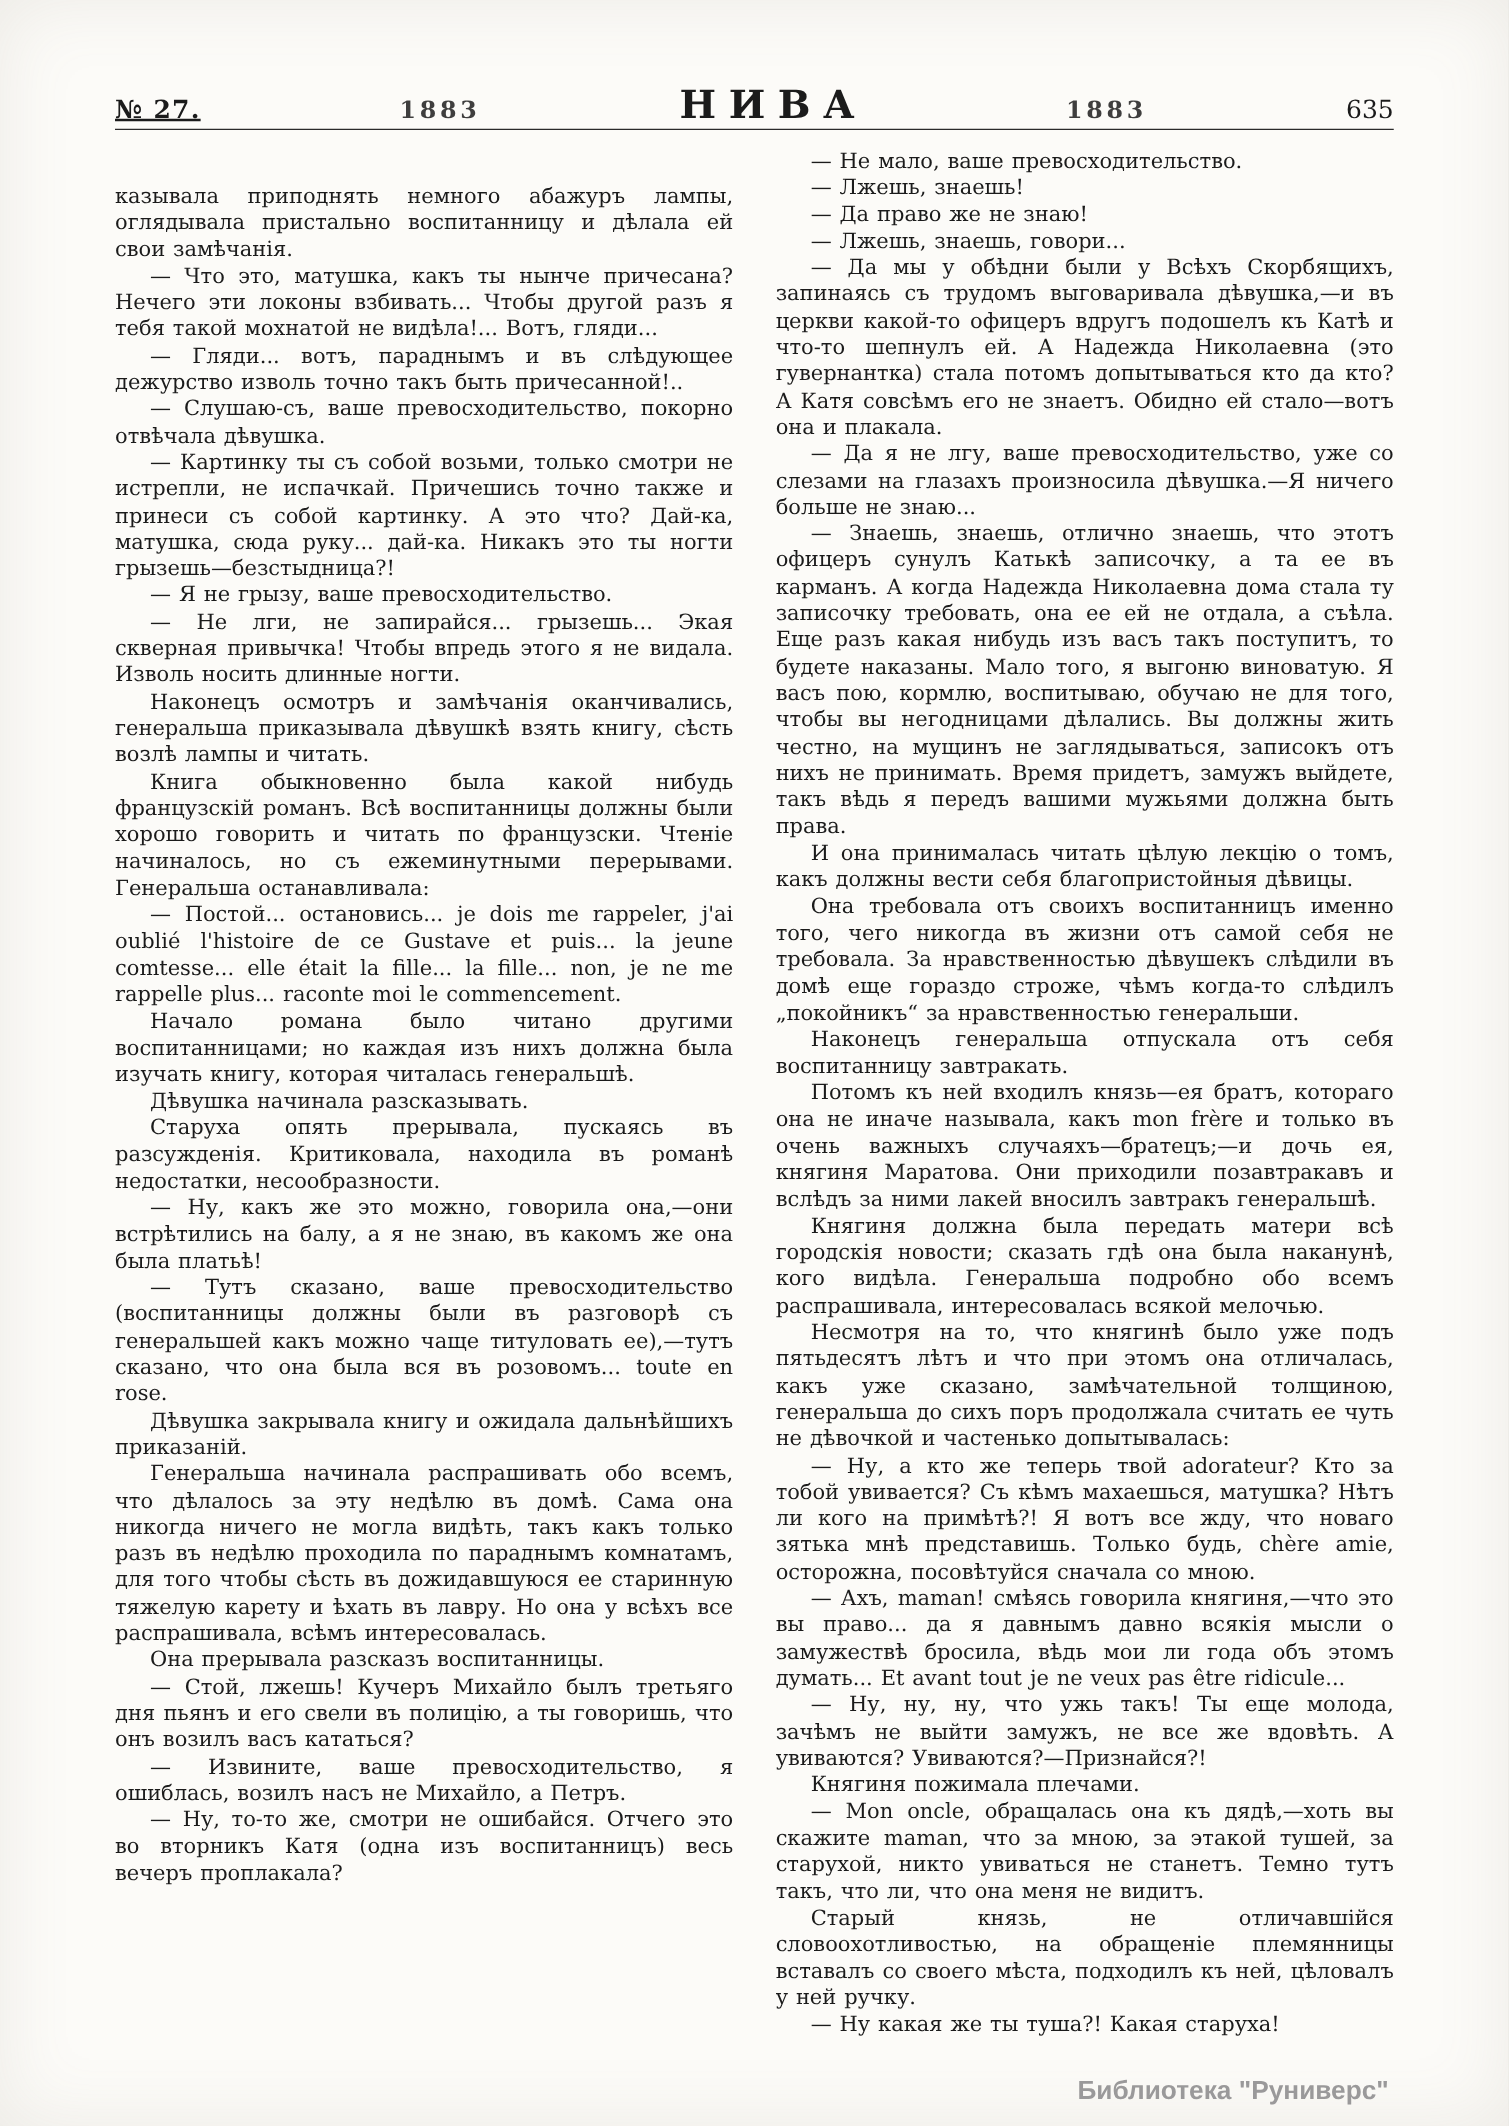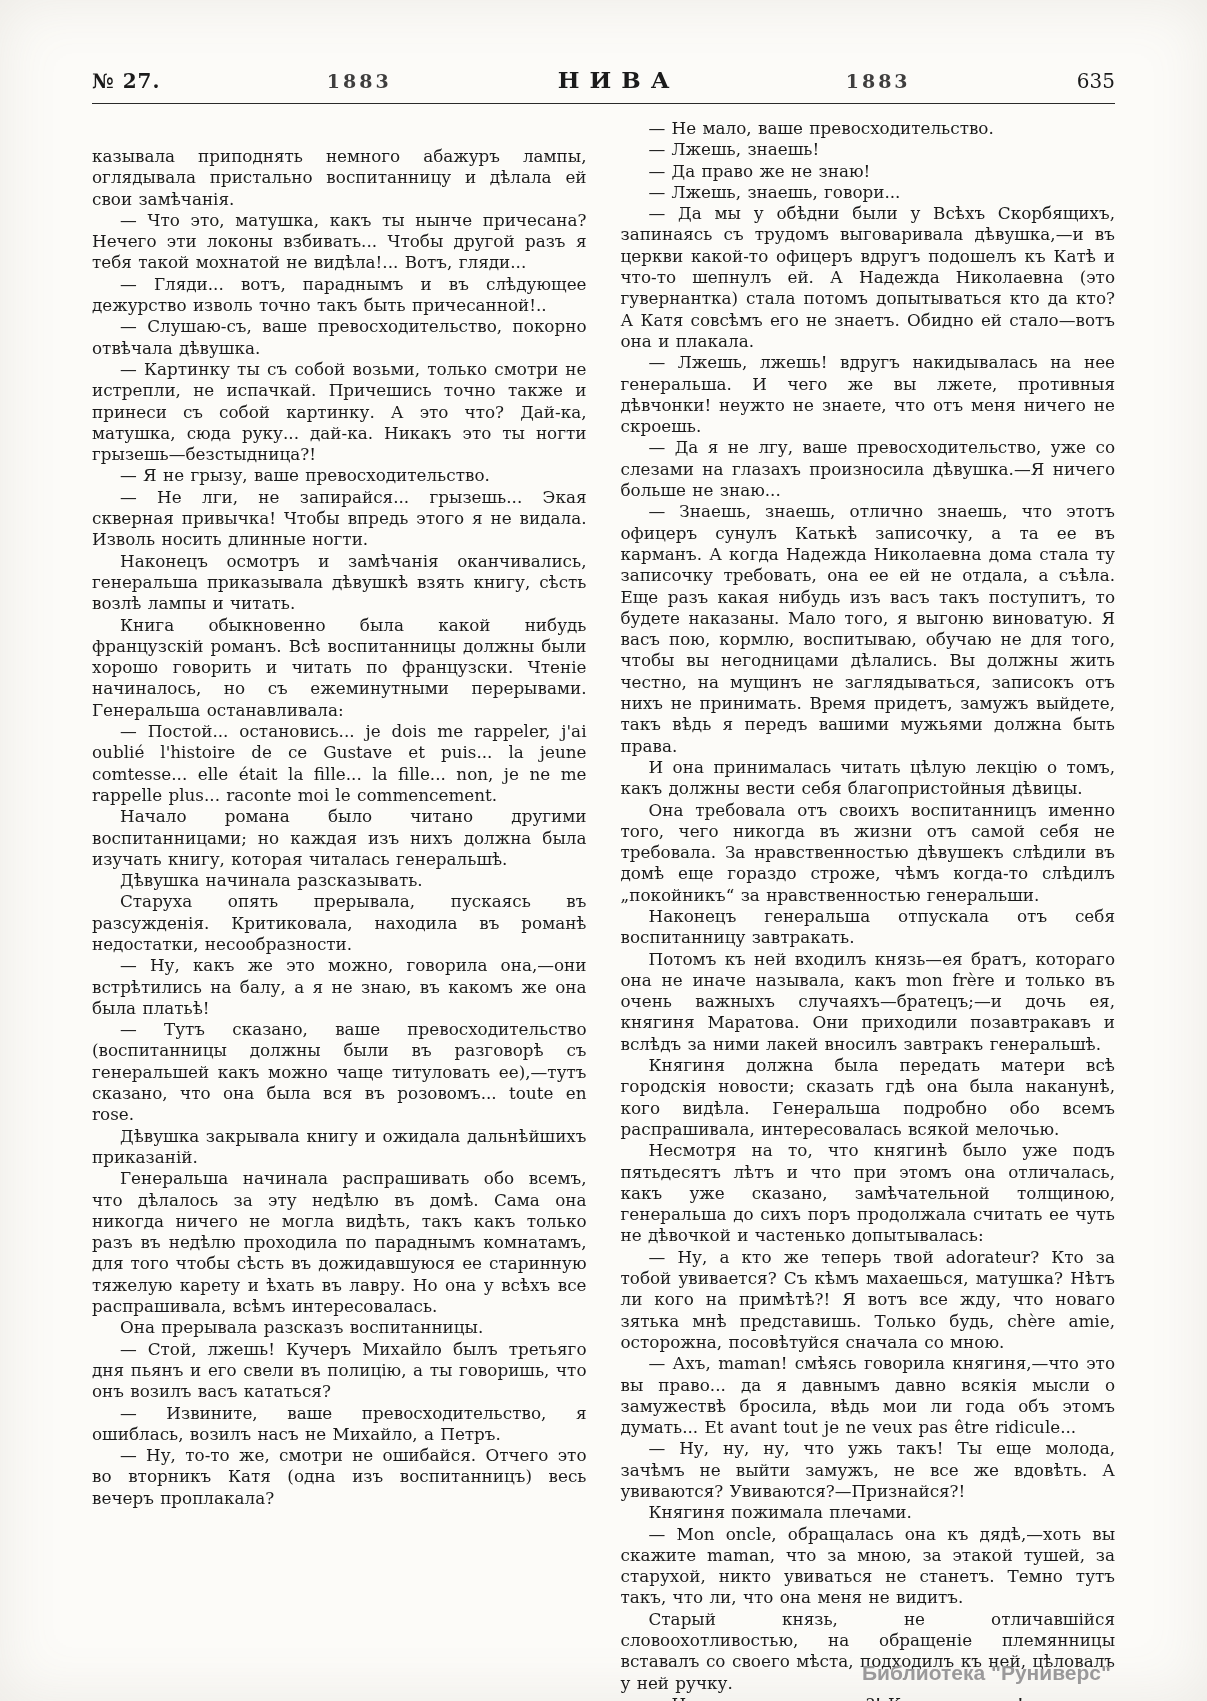--- a/index.html
+++ b/index.html
@@ -25,31 +25,32 @@
     right: 92px;
     height: 30px;
     display: flex;
     align-items: baseline;
     justify-content: space-between;
   }
   .issue-number {
     font-weight: bold;
     font-size: 20px;
     letter-spacing: 1px;
+    text-decoration: underline;
   }
   .year-stamp {
     color: #000000;
     font-size: 19px;
     letter-spacing: 3px;
     font-weight: bold;
     opacity: 0.75;
   }
   .masthead {
     font-weight: bold;
-    font-size: 23px;
+    font-size: 31px;
     letter-spacing: 10px;
   }
   .page-number {
     font-size: 20px;
   }
   .header-rule {
     position: absolute;
     top: 103px;
     left: 92px;
     right: 92px;
@@ -128,21 +129,20 @@
         <p class="para">— Стой, лжешь! Кучеръ Михайло былъ третьяго дня пьянъ и его свели въ полицію, а ты говоришь, что онъ возилъ васъ кататься?</p>
         <p class="para">— Извините, ваше превосходительство, я ошиблась, возилъ насъ не Михайло, а Петръ.</p>
         <p class="para">— Ну, то-то же, смотри не ошибайся. Отчего это во вторникъ Катя (одна изъ воспитанницъ) весь вечеръ проплакала?</p>
       </div>
     <div class="column">
         <p class="para">— Не мало, ваше превосходительство.</p>
         <p class="para">— Лжешь, знаешь!</p>
         <p class="para">— Да право же не знаю!</p>
         <p class="para">— Лжешь, знаешь, говори...</p>
         <p class="para">— Да мы у обѣдни были у Всѣхъ Скорбящихъ, запинаясь съ трудомъ выговаривала дѣвушка,—и въ церкви какой-то офицеръ вдругъ подошелъ къ Катѣ и что-то шепнулъ ей. А Надежда Николаевна (это гувернантка) стала потомъ допытываться кто да кто? А Катя совсѣмъ его не знаетъ. Обидно ей стало—вотъ она и плакала.</p>
-        <p class="para">— Лжешь, лжешь! вдругъ накидывалась на нее генеральша. И чего же вы лжете, противныя дѣвчонки! неужто не знаете, что отъ меня ничего не скроешь.</p>
         <p class="para">— Да я не лгу, ваше превосходительство, уже со слезами на глазахъ произносила дѣвушка.—Я ничего больше не знаю...</p>
         <p class="para">— Знаешь, знаешь, отлично знаешь, что этотъ офицеръ сунулъ Катькѣ записочку, а та ее въ карманъ. А когда Надежда Николаевна дома стала ту записочку требовать, она ее ей не отдала, а съѣла. Еще разъ какая нибудь изъ васъ такъ поступитъ, то будете наказаны. Мало того, я выгоню виноватую. Я васъ пою, кормлю, воспитываю, обучаю не для того, чтобы вы негодницами дѣлались. Вы должны жить честно, на мущинъ не заглядываться, записокъ отъ нихъ не принимать. Время придетъ, замужъ выйдете, такъ вѣдь я передъ вашими мужьями должна быть права.</p>
         <p class="para">И она принималась читать цѣлую лекцію о томъ, какъ должны вести себя благопристойныя дѣвицы.</p>
         <p class="para">Она требовала отъ своихъ воспитанницъ именно того, чего никогда въ жизни отъ самой себя не требовала. За нравственностью дѣвушекъ слѣдили въ домѣ еще гораздо строже, чѣмъ когда-то слѣдилъ „покойникъ“ за нравственностью генеральши.</p>
         <p class="para">Наконецъ генеральша отпускала отъ себя воспитанницу завтракать.</p>
         <p class="para">Потомъ къ ней входилъ князь—ея братъ, котораго она не иначе называла, какъ mon frère и только въ очень важныхъ случаяхъ—братецъ;—и дочь ея, княгиня Маратова. Они приходили позавтракавъ и вслѣдъ за ними лакей вносилъ завтракъ генеральшѣ.</p>
         <p class="para">Княгиня должна была передать матери всѣ городскія новости; сказать гдѣ она была наканунѣ, кого видѣла. Генеральша подробно обо всемъ распрашивала, интересовалась всякой мелочью.</p>
         <p class="para">Несмотря на то, что княгинѣ было уже подъ пятьдесятъ лѣтъ и что при этомъ она отличалась, какъ уже сказано, замѣчательной толщиною, генеральша до сихъ поръ продолжала считать ее чуть не дѣвочкой и частенько допытывалась:</p>
         <p class="para">— Ну, а кто же теперь твой adorateur? Кто за тобой увивается? Съ кѣмъ махаешься, матушка? Нѣтъ ли кого на примѣтѣ?! Я вотъ все жду, что новаго зятька мнѣ представишь. Только будь, chère amie, осторожна, посовѣтуйся сначала со мною.</p>
         <p class="para">— Ахъ, maman! смѣясь говорила княгиня,—что это вы право... да я давнымъ давно всякія мысли о замужествѣ бросила, вѣдь мои ли года объ этомъ думать... Et avant tout je ne veux pas être ridicule...</p>

